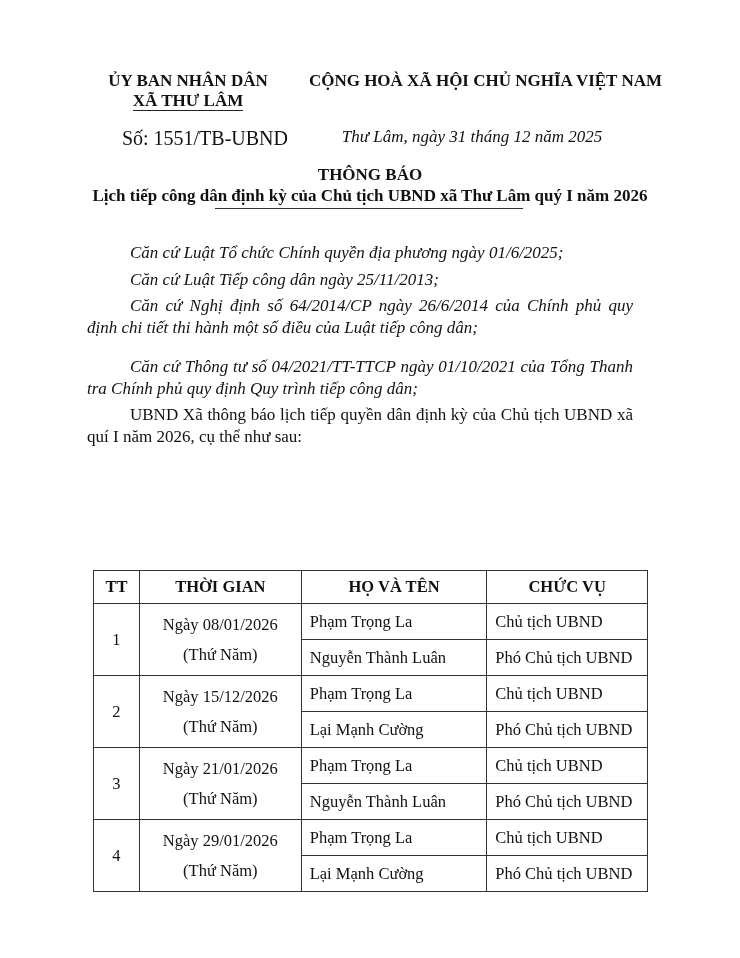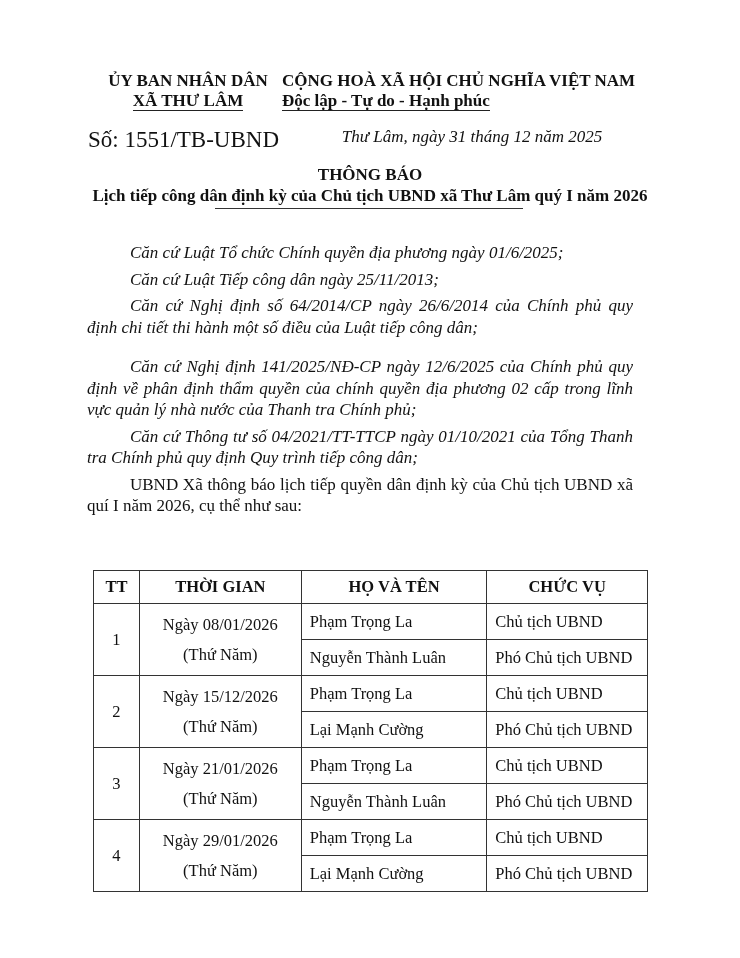--- a/index.html
+++ b/index.html
@@ -5,23 +5,23 @@
     html, body { margin: 0; padding: 0; background: #ffffff; }
     body {
       width: 740px; height: 958px; position: relative; overflow: hidden;
       font-family: "Liberation Serif", "DejaVu Serif", serif;
       color: #111111;
     }
     .abs { position: absolute; }
 
     
     .hdr-left { left: 88px; width: 200px; top: 71px; text-align: center; font-size: 17px; font-weight: bold; line-height: 20px; }
-    .hdr-right { left: 282px; width: 380px; top: 71px; text-align: left; font-size: 17px; font-weight: bold; line-height: 20px; }
+    .hdr-right { left: 282px; width: 380px; top: 71px; text-align: right; font-size: 17px; font-weight: bold; line-height: 20px; }
     .ul { display: inline-block; border-bottom: 1.5px solid #222; line-height: 19px; }
-    .docno { left: 88px; width: 200px; top: 127px; text-align: left; font-size: 23px; }
+    .docno { left: 88px; width: 200px; top: 127px; text-align: right; font-size: 20px; }
     .docdate { left: 282px; width: 380px; top: 127px; text-align: center; font-size: 17px; font-style: italic; }
 
     .title { left: 80px; width: 580px; top: 164px; text-align: center; font-size: 17px; font-weight: bold; line-height: 21px; }
     .title-rule { left: 215px; width: 308px; top: 208px; height: 0; border-top: 1.5px solid #333; }
 
     
     .body-text { left: 87px; width: 546px; font-size: 17px; line-height: 21.5px; text-align: justify; }
     .body-text p { margin: 0; text-indent: 43px; }
     .p-ital { font-style: italic; }
 
@@ -42,36 +42,34 @@
   </style>
 </head>
 <body>
 
 <div class="abs hdr-left">
   <div>ỦY BAN NHÂN DÂN</div>
   <div><span class="ul">XÃ THƯ LÂM</span></div>
 </div>
 <div class="abs hdr-right">
   <div>CỘNG HOÀ XÃ HỘI CHỦ NGHĨA VIỆT NAM</div>
-  <div><span class="ul">Độc lập - Tự do - Hạnh phúc</span></div>
 </div>
 <div class="abs docno">Số: 1551/TB-UBND</div>
 <div class="abs docdate">Thư Lâm, ngày 31 tháng 12 năm 2025</div>
 
 <div class="abs title">
   <div>THÔNG BÁO</div>
   <div>Lịch tiếp công dân định kỳ của Chủ tịch UBND xã Thư Lâm quý I năm 2026</div>
 </div>
 <div class="abs title-rule"></div>
 
 <div class="abs body-text" style="top:242px;">
   <p class="p-ital" style="margin-bottom:5px;">Căn cứ Luật Tổ chức Chính quyền địa phương ngày 01/6/2025;</p>
   <p class="p-ital" style="margin-bottom:5px;">Căn cứ  Luật Tiếp công dân ngày 25/11/2013;</p>
   <p class="p-ital" style="margin-bottom:18px;">Căn cứ Nghị định số 64/2014/CP ngày 26/6/2014 của Chính phủ quy định chi tiết thi hành một số điều của Luật tiếp công dân;</p>
-  <p class="p-ital" style="margin-bottom:5px;">Căn cứ Nghị định 141/2025/NĐ-CP ngày 12/6/2025 của Chính phủ quy định về phân định thẩm quyền của chính quyền địa phương 02 cấp trong lĩnh vực quản lý nhà nước của Thanh tra Chính phủ;</p>
   <p class="p-ital" style="margin-bottom:5px;">Căn cứ Thông tư số 04/2021/TT-TTCP ngày 01/10/2021 của Tổng Thanh tra Chính phủ quy định Quy trình tiếp công dân;</p>
   <p>UBND Xã thông báo lịch tiếp quyền dân định kỳ của Chủ tịch UBND xã quí I năm 2026, cụ thể như sau:</p>
 </div>
 
 <table class="sched">
   <thead>
     <tr>
       <th class="c-tt">TT</th>
       <th class="c-time">THỜI GIAN</th>
       <th class="c-name" style="text-align:center">HỌ VÀ TÊN</th>

